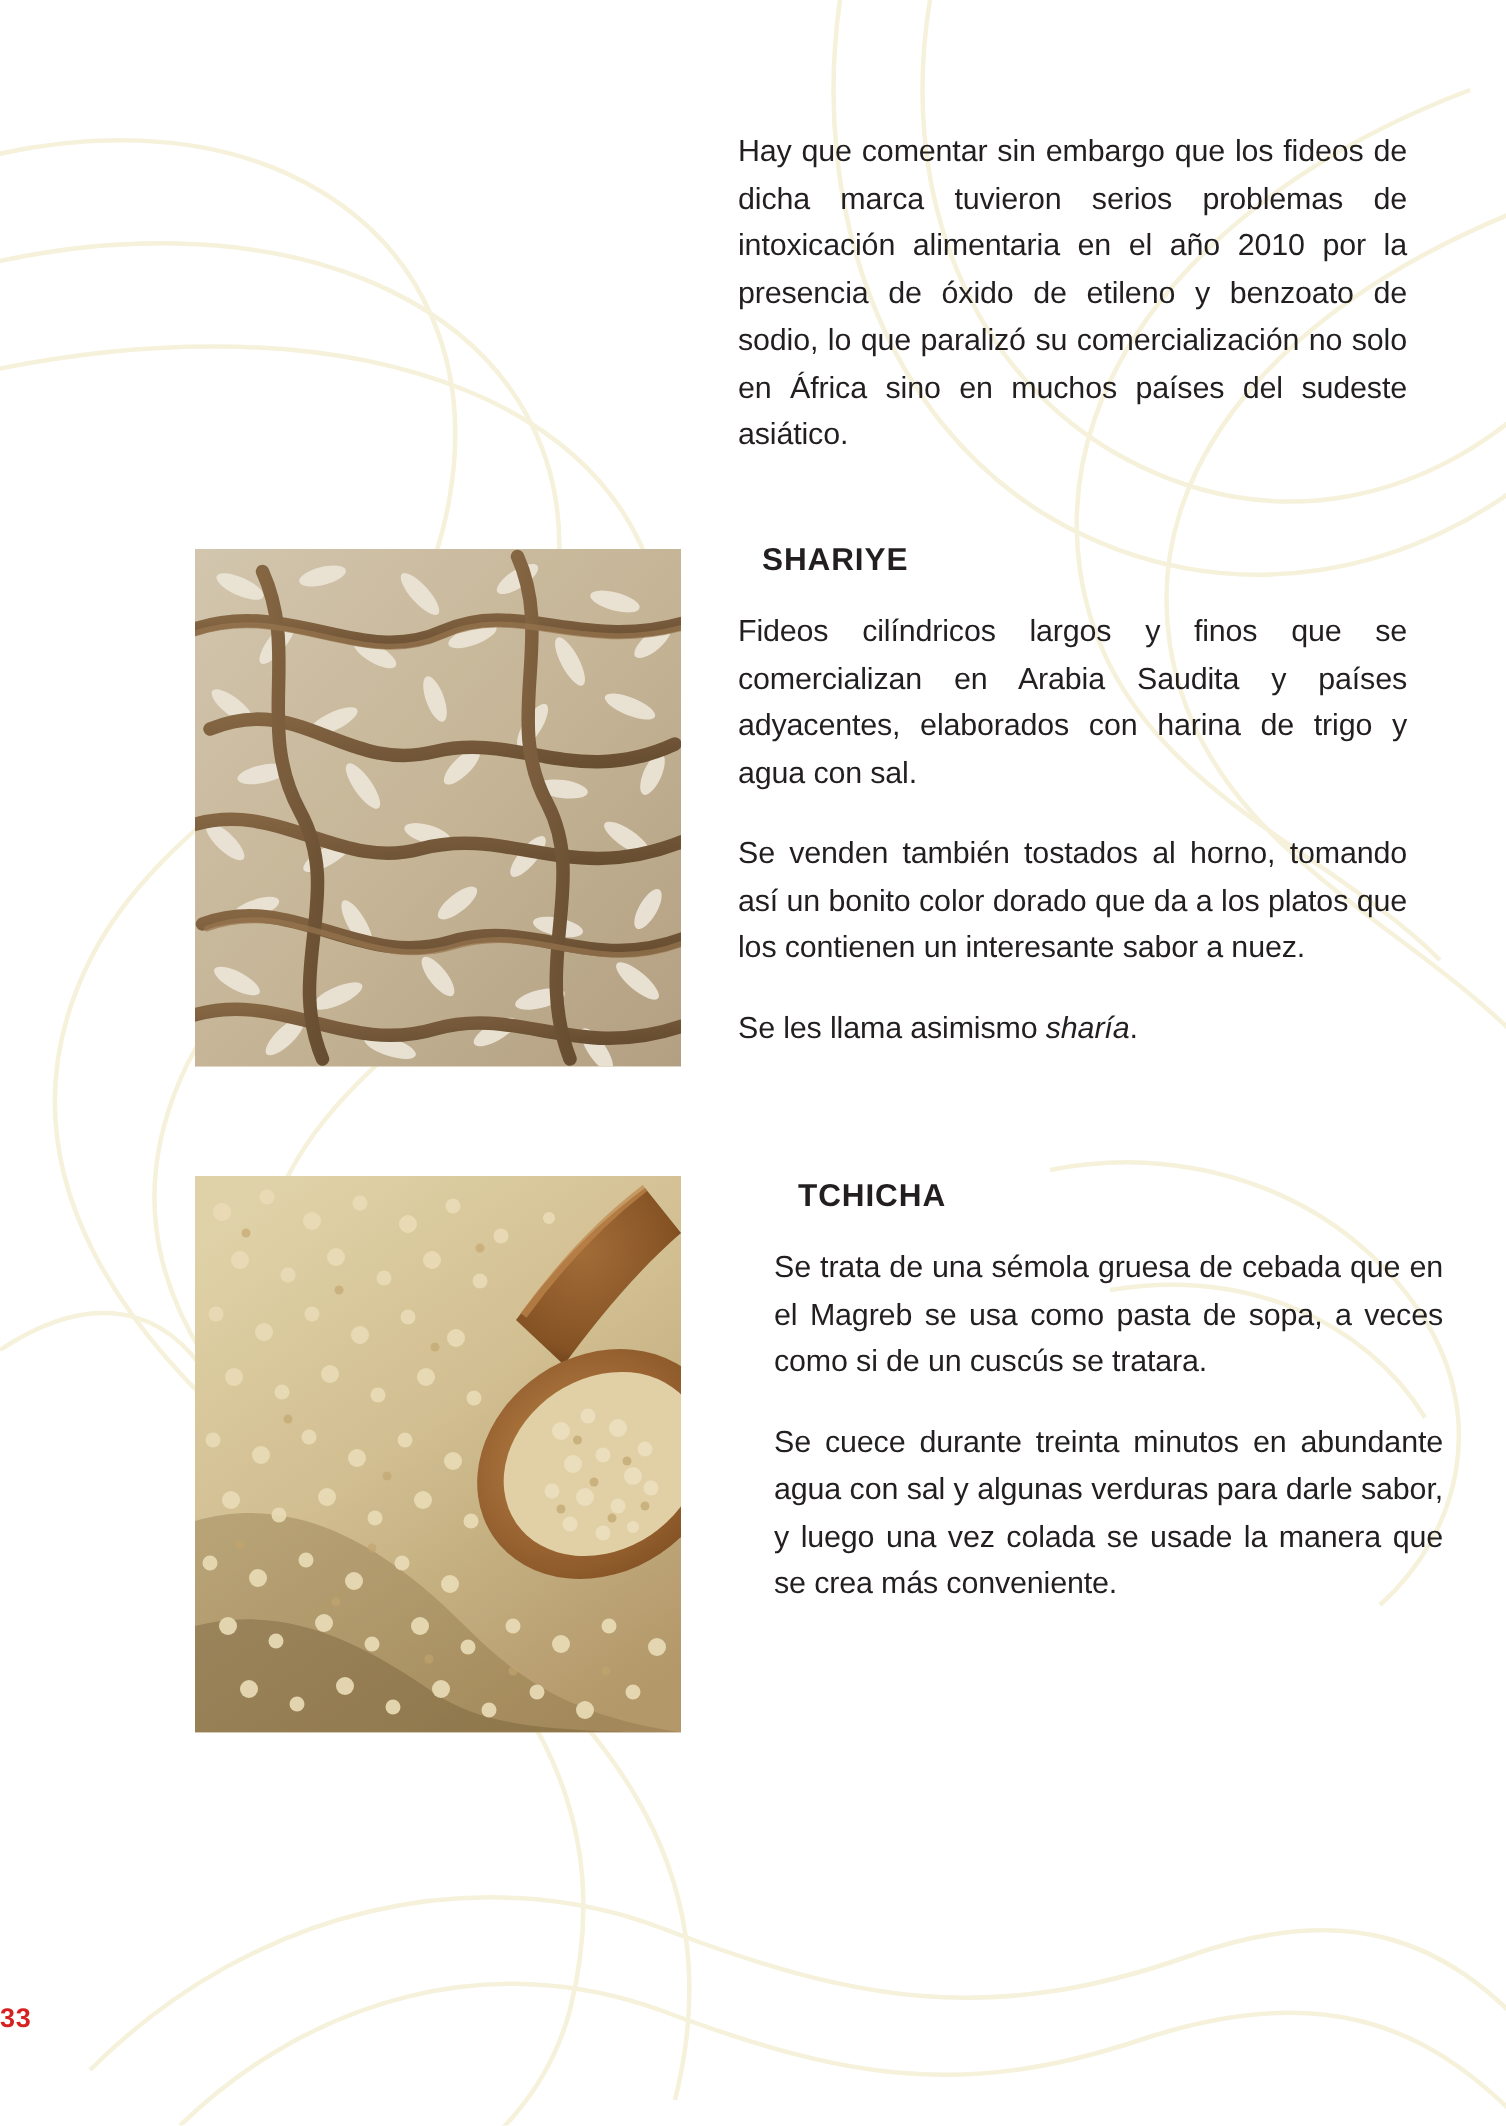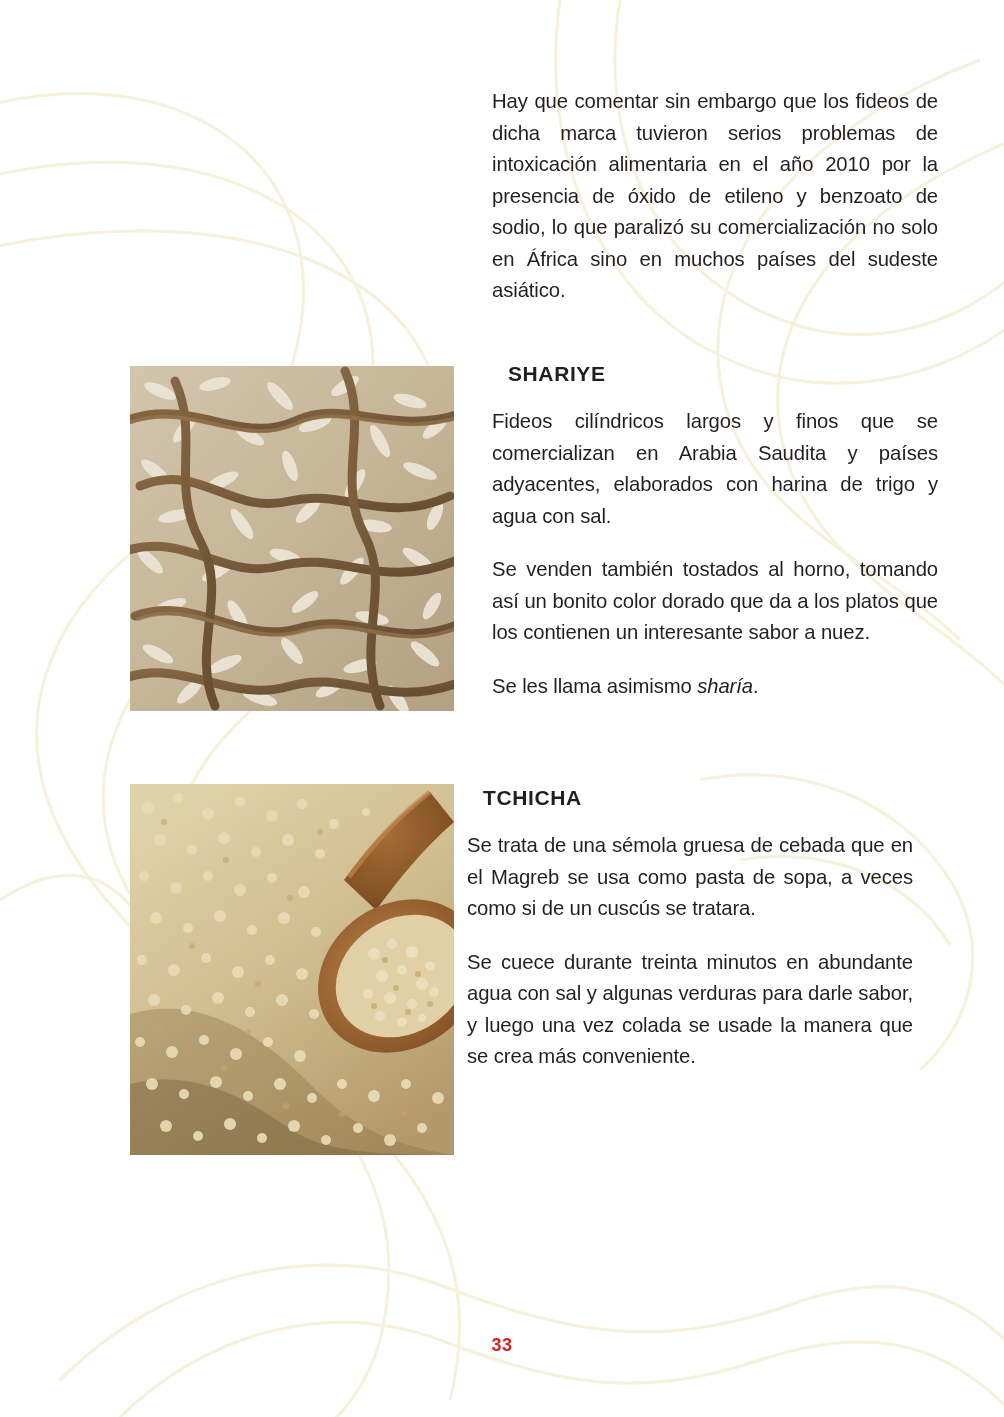--- a/index.html
+++ b/index.html
@@ -73,29 +73,29 @@
     left: 130px;
     top: 784px;
     width: 324px;
     height: 371px;
   }
   .photo svg { display: block; width: 100%; height: 100%; }
 
   
   #intro-block   { position: absolute; left: 492px; top: 86px;  width: 446px; }
   #shariye-block { position: absolute; left: 492px; top: 362px; width: 446px; }
-  #tchicha-block { position: absolute; left: 467px; top: 786px; width: 446px; }
+  #tchicha-block { position: absolute; left: 516px; top: 786px; width: 446px; }
 
   
   .folio {
     position: absolute;
     left: 0;
     top: 1335px;
     width: 1004px;
-    text-align: center;
+    text-align: left;
     font-size: 18px;
     font-weight: bold;
     color: #d62121;
     letter-spacing: 0.5px;
   }
 </style>
 </head>
 <body>
 
 <svg class="bg-deco" viewBox="0 0 1004 1417" xmlns="http://www.w3.org/2000/svg">

